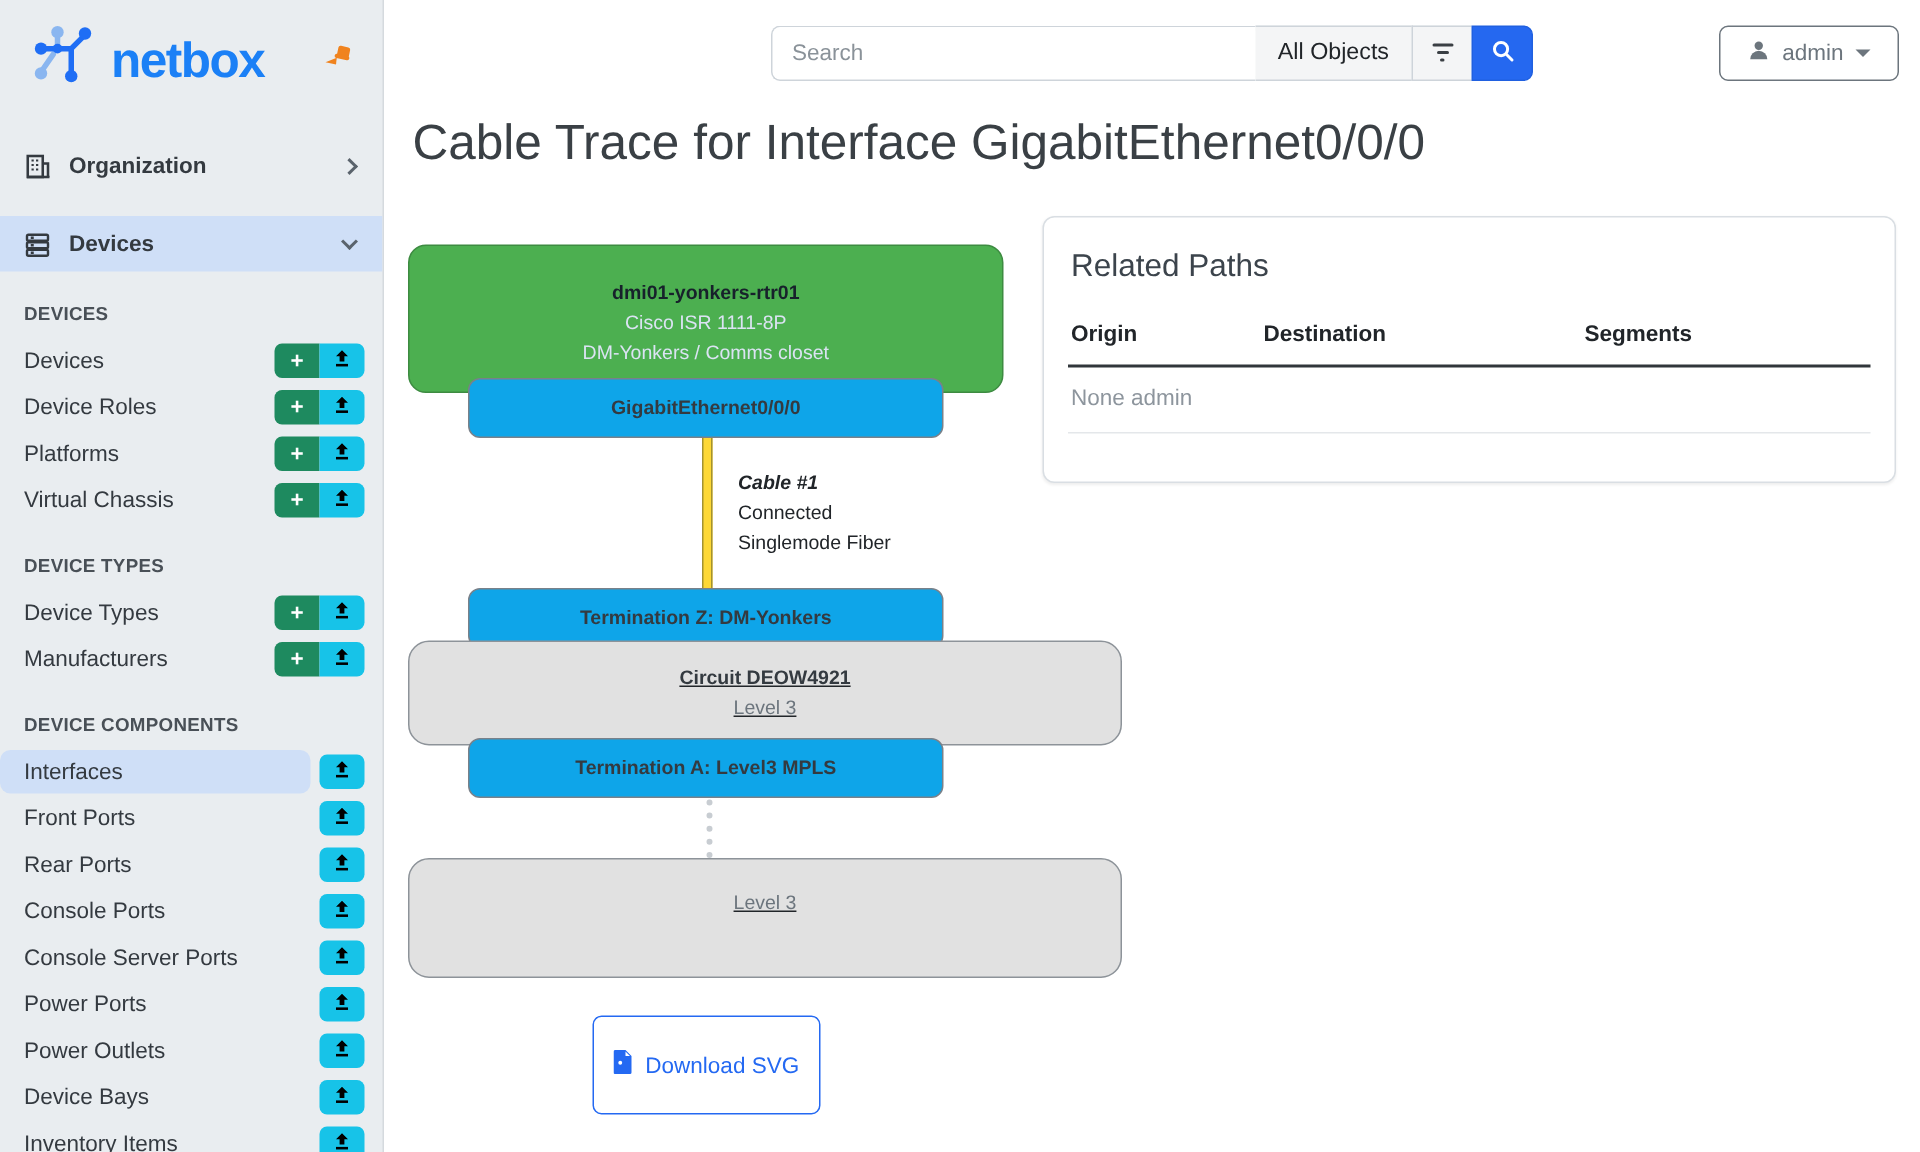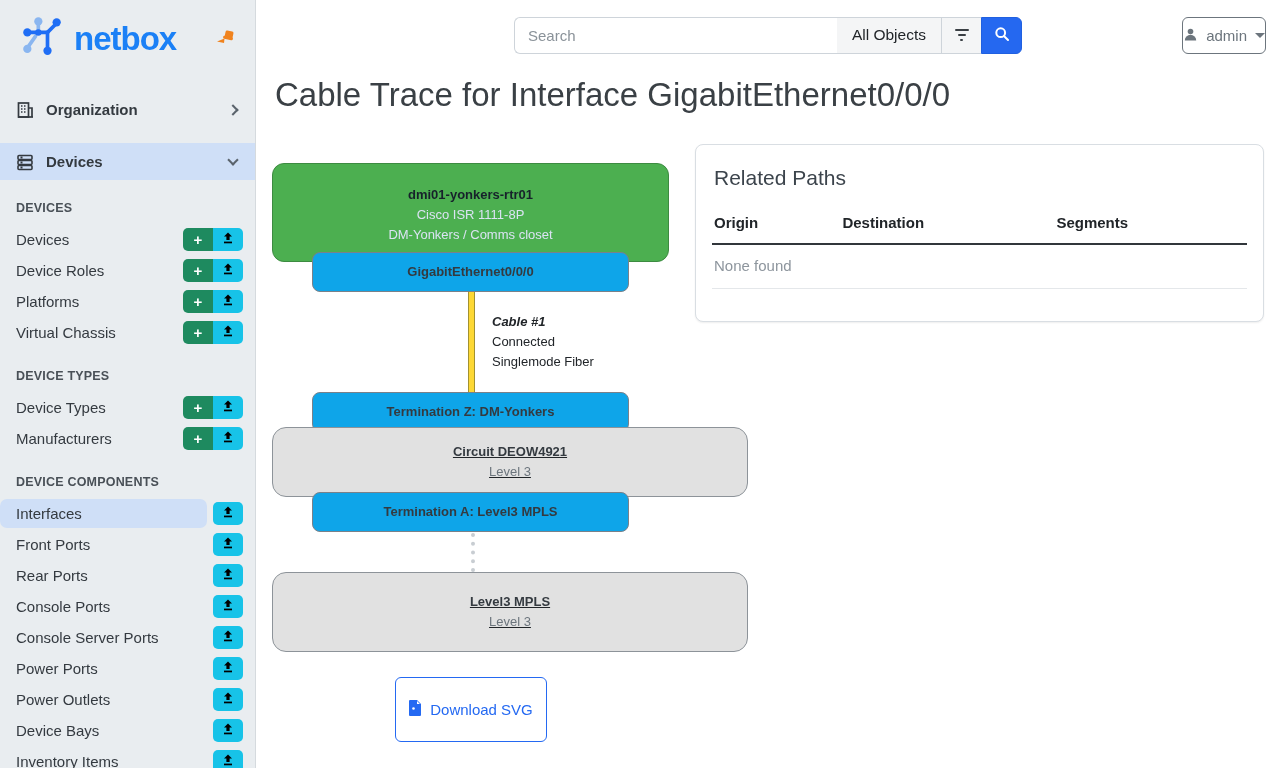--- a/index.html
+++ b/index.html
@@ -73,21 +73,21 @@
   }
   .fbar { background:#3a3f44; height:2px; border-radius:1px; }
   .fbar.b1 { width:14px; } .fbar.b2 { width:8px; } .fbar.b3 { width:3px; }
   .search-btn {
     background:#2568f0; border:1px solid #2060e0; border-radius:0 6px 6px 0;
     width:41px; display:flex; align-items:center; justify-content:center; cursor:pointer;
   }
   .user-btn {
     position:absolute; right:14px; top:17px; height:37px;
     border:1px solid #6c757d; border-radius:6px; background:#fff;
-    display:flex; align-items:center; gap:8px; padding:0 0;
+    display:flex; align-items:center; gap:8px; padding:0 18px;
     color:#6c757d; font-size:15px; cursor:pointer; font-family:inherit;
   }
   .caret-down { width:0; height:0; border-left:5px solid transparent; border-right:5px solid transparent; border-top:5px solid #6c757d; }
 
   .page-title { font-size:33px; font-weight:400; color:#3a4045; margin:5px 0 0 19px; line-height:40px; }
 
   .content-row { display:flex; align-items:flex-start; margin-top:29px; }
 
   
   .trace-col { width:398px; margin-left:16px; flex-shrink:0; }
@@ -468,21 +468,20 @@
         <div class="tnode big-gray circuit-box">
           <div class="node-title">Circuit DEOW4921</div>
           <div class="node-sub">Level 3</div>
         </div>
 
         <div class="tnode small-box terma-box">Termination A: Level3 MPLS</div>
 
         <div class="dot-line"></div>
 
         <div class="tnode big-gray pnet-box">
-          <div class="node-title">Level3 MPLS</div>
           <div class="node-sub">Level 3</div>
         </div>
       </div>
 
       <div class="download-row">
         <button class="btn-download">
           <span>
             <svg width="13" height="16" viewBox="0 0 13 16" fill="#2469f2">
               <path d="M1 0 h7 l4 4 v11 a1 1 0 0 1 -1 1 H1 a1 1 0 0 1 -1 -1 V1 a1 1 0 0 1 1 -1 z M8 1 v3 h3 z" fill-rule="evenodd"></path>
               <circle cx="4.5" cy="8.5" r="1.3" fill="#fff"></circle>
@@ -500,19 +499,19 @@
       <table class="paths-table">
         <thead>
           <tr>
             <th class="col-origin">Origin</th>
             <th class="col-dest">Destination</th>
             <th class="col-seg">Segments</th>
           </tr>
         </thead>
         <tbody>
           <tr>
-            <td colspan="3">None found</td>
+            <td colspan="3">None admin</td>
           </tr>
         </tbody>
       </table>
     </div>
   </div>
 </div>
 
 </body></html>

